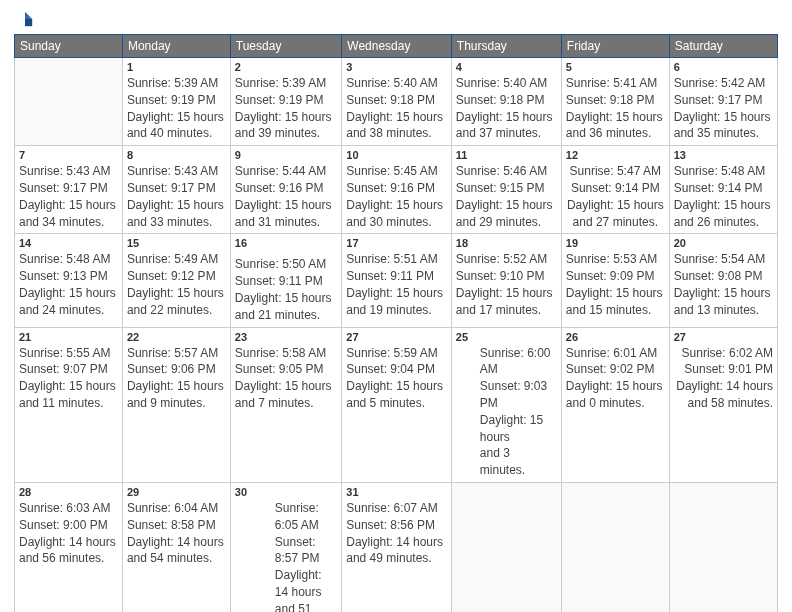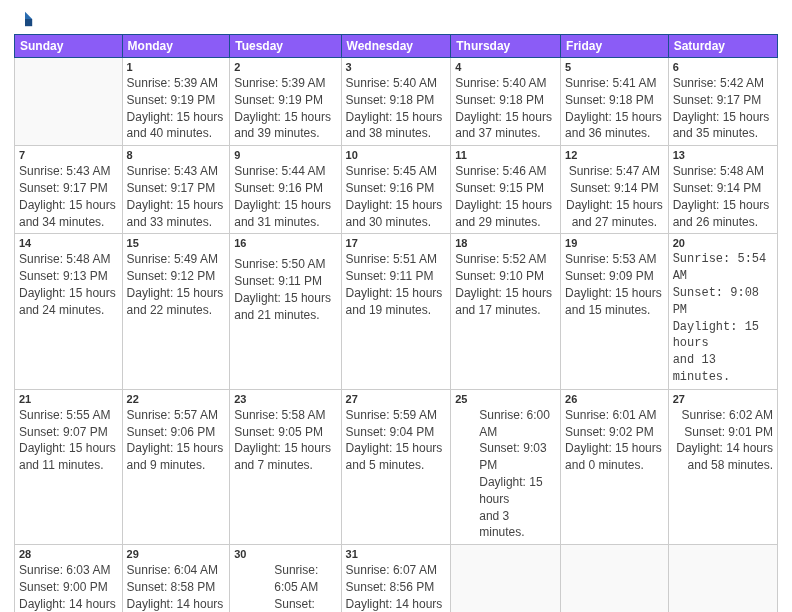--- a/index.html
+++ b/index.html
@@ -59,24 +59,24 @@
     .location {
       font-size: 14px;
       color: #555;
     }
     .calendar {
       width: 100%;
       border-collapse: collapse;
       flex: 1;
     }
     .calendar th {
-      background-color: #8b5cf6;
+      background-color: #737373;
       color: #fff;
       font-size: 12px;
-      font-weight: bold;
+      font-weight: normal;
       padding: 4px 5px;
       text-align: left;
       border: 1px solid #1a5090;
     }
     .calendar td {
       border: 1px solid #ccc;
       vertical-align: top;
       padding: 3px 4px;
       width: 113px;
       min-height: 70px;
@@ -270,21 +270,21 @@
           </td>
           <td>
             <span class="day-number">19</span>
             <div class="day-info" style="white-space: pre-line;">Sunrise: 5:53 AM
 Sunset: 9:09 PM
 Daylight: 15 hours
 and 15 minutes.</div>
           </td>
           <td>
             <span class="day-number">20</span>
-            <div class="day-info" style="white-space: pre-line; font-family: Liberation Mono, monospace;">Sunrise: 5:54 AM
+            <div class="day-info" style="white-space: pre-line;">Sunrise: 5:54 AM
 Sunset: 9:08 PM
 Daylight: 15 hours
 and 13 minutes.</div>
           </td>
         </tr>
         <tr>
           <td>
             <span class="day-number">21</span>
             <div class="day-info" style="white-space: pre-line;">Sunrise: 5:55 AM
 Sunset: 9:07 PM

